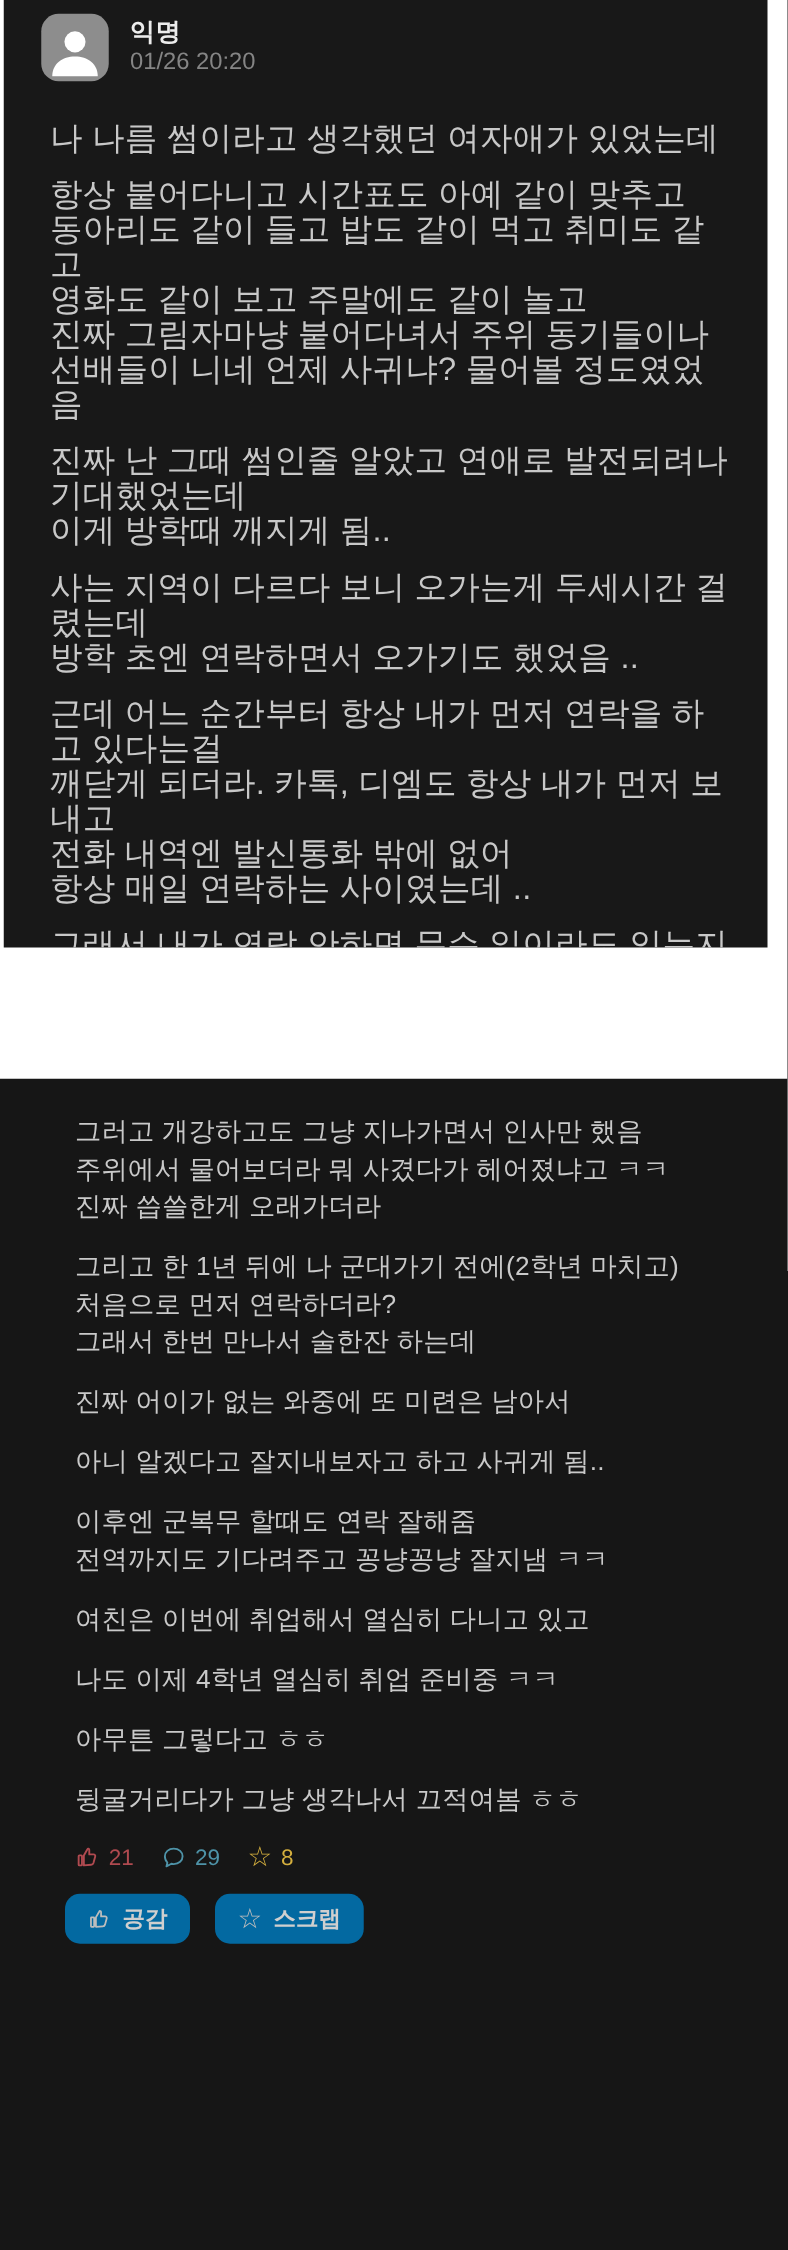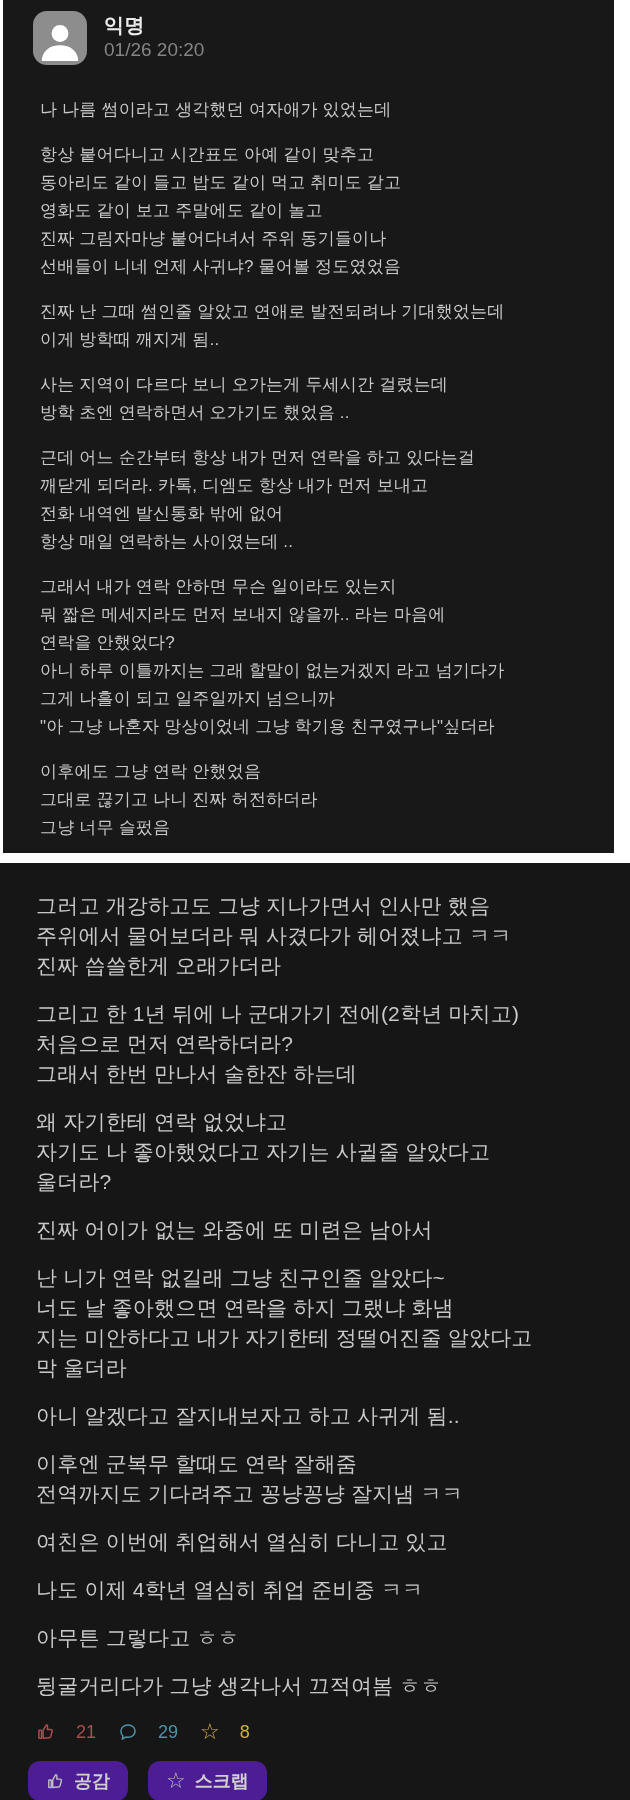--- a/index.html
+++ b/index.html
@@ -10,76 +10,77 @@
     font-family: "Liberation Sans", "DejaVu Sans", sans-serif;
     overflow: hidden;
     position: relative;
   }
   .shot {
     background: #171717;
     color: #c8c8c8;
     overflow: hidden;
   }
   .shot1 {
-    position: absolute; top: 0; left: 3px; right: 16px; height: 853px;
+    position: absolute; top: 0; left: 3px; right: 16px; height: 758px;
     background: #181818;
   }
   .shot2 {
     position: absolute; top: 863px; left: 0; right: 0; bottom: 0;
     background: #161616;
+    padding-left: 24px;
   }
   
   .post-header { position: relative; height: 86px; }
   .avatar {
     position: absolute; left: 30px; top: 11px;
     width: 54px; height: 54px; border-radius: 14px;
     background: #8d8d8d; overflow: hidden;
   }
   .avatar svg { position: absolute; left: 4px; top: 6px; }
   .author-name {
     position: absolute; left: 101px; top: 12px;
     font-size: 20px; font-weight: bold; color: #ececec; letter-spacing: 0.5px;
   }
   .post-date {
     position: absolute; left: 101px; top: 39px;
     font-size: 19px; color: #858585;
   }
   
   .body1 {
     padding: 10px 26px 0 37px;
-    font-size: 17px; line-height: 28px; color: #c8c8c8;
+    font-size: 26px; line-height: 28px; color: #c8c8c8;
     letter-spacing: 0.2px;
   }
   .body1 p { white-space: pre-line; margin-bottom: 17px; }
   .body2 {
     padding: 28px 24px 0 36px;
     font-size: 21px; line-height: 30px; color: #c9c9c9;
     letter-spacing: 0.2px;
   }
   .body2 p { white-space: pre-line; margin-bottom: 18px; }
   
   .reaction-row {
     display: flex; align-items: center; gap: 9px;
     padding-left: 36px; margin-top: 10px; height: 26px;
     font-size: 18px;
   }
-  .reaction { display: flex; align-items: center; gap: 20px; margin-right: 13px; }
+  .reaction { display: flex; align-items: center; gap: 7px; margin-right: 13px; }
   .reaction .icon { display: inline-flex; }
   .r-like  { color: #b04a50; }
   .r-comment { color: #4e93a8; }
   .r-scrap { color: #d4af3e; }
   .r-scrap .star-glyph { font-size: 22px; line-height: 20px; }
   
   .button-row {
     display: flex; gap: 20px; padding-left: 28px; margin-top: 16px;
   }
   .action-btn {
     display: flex; align-items: center; justify-content: center; gap: 9px;
     height: 40px; padding: 0 18px;
-    background: #4c1d95; border: none; border-radius: 12px;
+    background: #0369a1; border: none; border-radius: 12px;
     color: #cfcfcf; font-size: 18px; font-weight: bold;
     font-family: inherit; cursor: pointer;
   }
   .action-btn .bicon { display: inline-flex; color: #bdbdbd; }
   .action-btn .star-glyph { font-size: 22px; line-height: 20px; color: #bdbdbd; }
 </style>
 </head>
 <body>
 
 <section class="shot shot1">
@@ -121,28 +122,21 @@
 </section>
 
 <section class="shot shot2">
   <div class="body2">
       <p>그러고 개강하고도 그냥 지나가면서 인사만 했음
 주위에서 물어보더라 뭐 사겼다가 헤어졌냐고 ㅋㅋ
 진짜 씁쓸한게 오래가더라</p>
       <p>그리고 한 1년 뒤에 나 군대가기 전에(2학년 마치고)
 처음으로 먼저 연락하더라?
 그래서 한번 만나서 술한잔 하는데</p>
-      <p>왜 자기한테 연락 없었냐고
-자기도 나 좋아했었다고 자기는 사귈줄 알았다고
-울더라?</p>
       <p>진짜 어이가 없는 와중에 또 미련은 남아서</p>
-      <p>난 니가 연락 없길래 그냥 친구인줄 알았다~
-너도 날 좋아했으면 연락을 하지 그랬냐 화냄
-지는 미안하다고 내가 자기한테 정떨어진줄 알았다고
-막 울더라</p>
       <p>아니 알겠다고 잘지내보자고 하고 사귀게 됨..</p>
       <p>이후엔 군복무 할때도 연락 잘해줌
 전역까지도 기다려주고 꽁냥꽁냥 잘지냄 ㅋㅋ</p>
       <p>여친은 이번에 취업해서 열심히 다니고 있고</p>
       <p>나도 이제 4학년 열심히 취업 준비중 ㅋㅋ</p>
       <p>아무튼 그렇다고 ㅎㅎ</p>
       <p>뒹굴거리다가 그냥 생각나서 끄적여봄 ㅎㅎ</p>
     </div>
 
   <div class="reaction-row">

